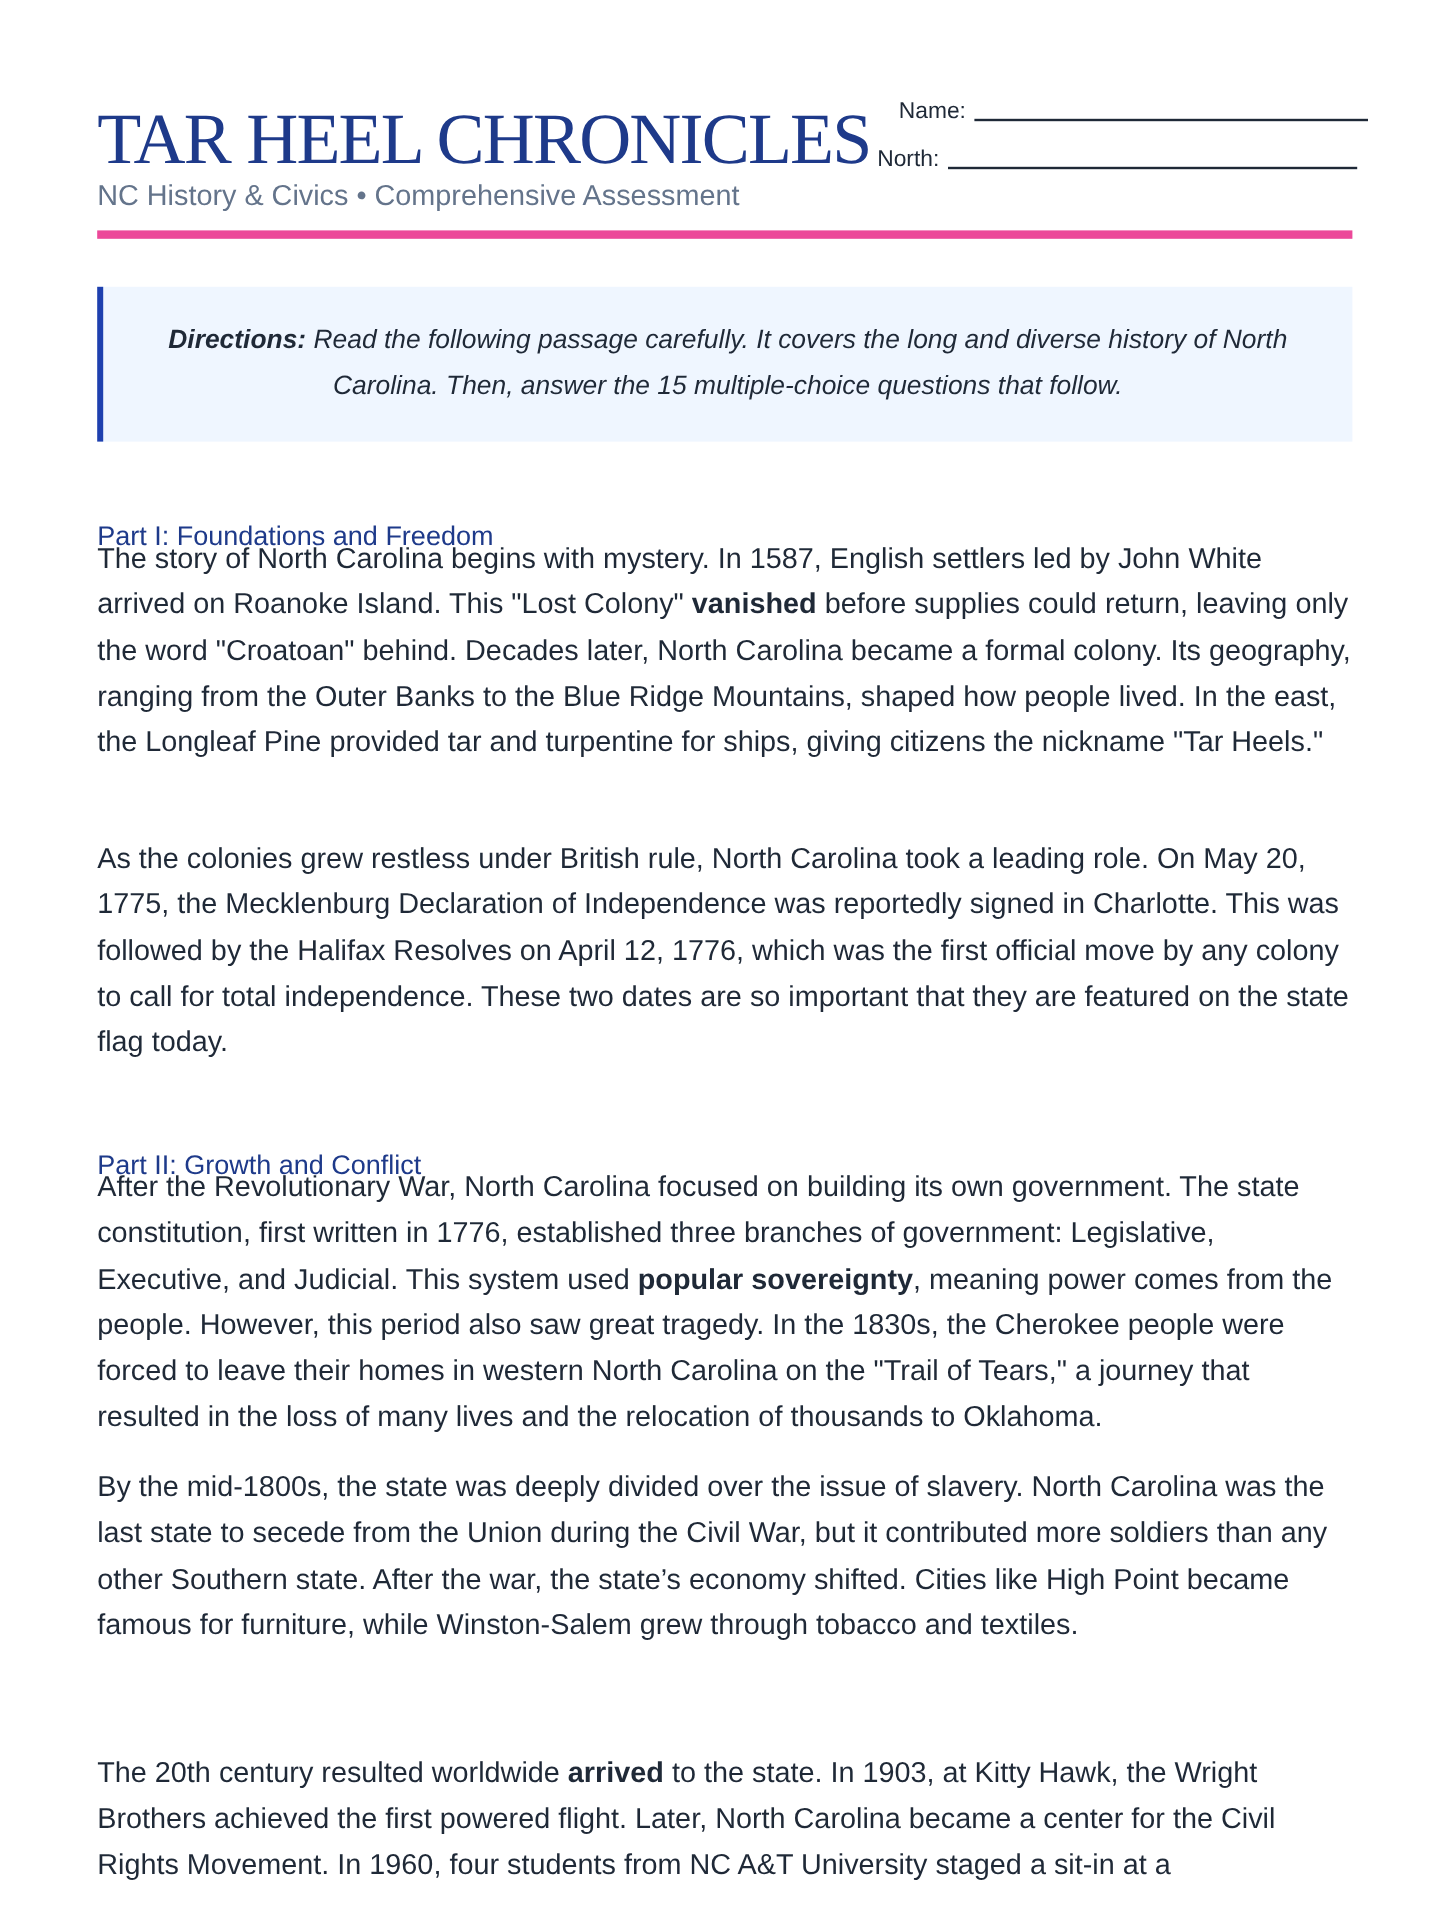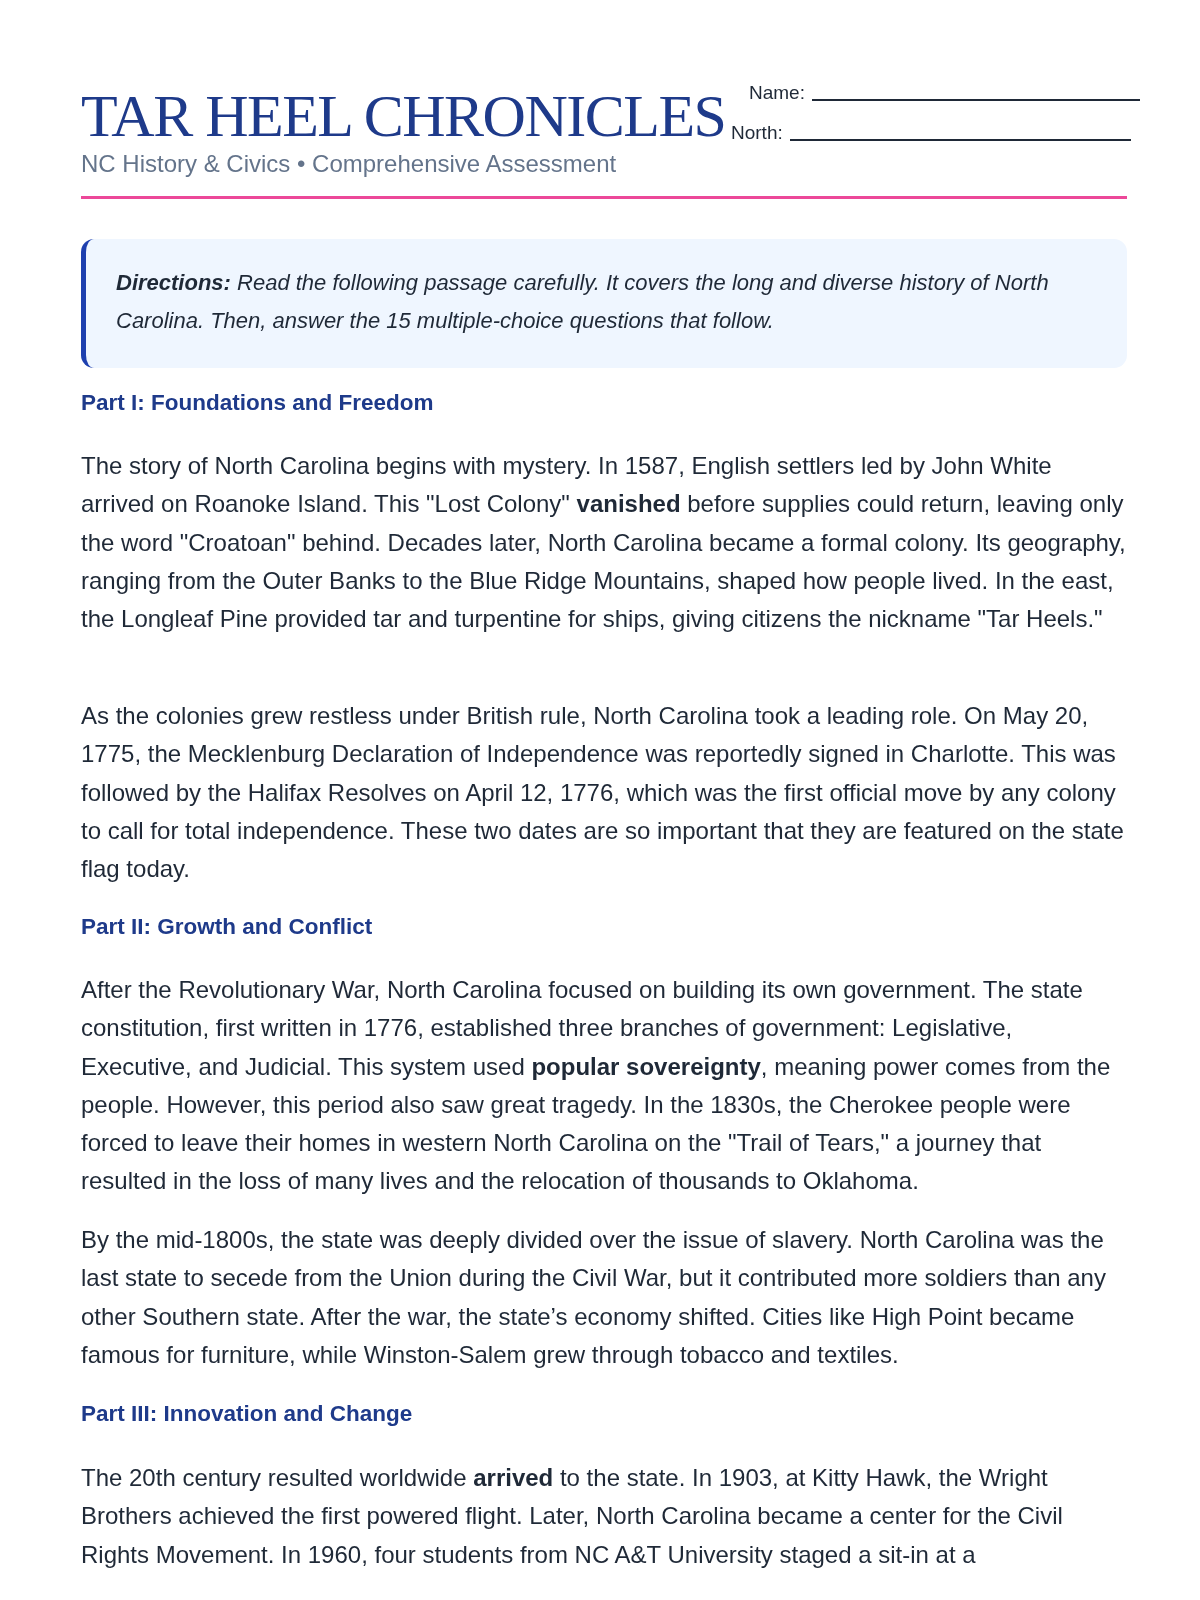--- a/index.html
+++ b/index.html
@@ -1,27 +1,27 @@
 <!DOCTYPE html>
 <html><head>
 <meta charset="utf-8">
 <style>
   html, body { margin: 0; padding: 0; background: #ffffff; }
   body { width: 1200px; height: 1600px; overflow: hidden; position: relative; font-family: "Liberation Sans", "DejaVu Sans", sans-serif; color: #1f2937; }
   .page { position: absolute; left: 81px; top: 0; width: 1046px; }
-  .header { position: relative; height: 199px; border-bottom: 3px solid #ec4899; box-sizing: border-box; text-align: center; }
+  .header { position: relative; height: 199px; border-bottom: 7px solid #ec4899; box-sizing: border-box; text-align: center; }
   .title { position: absolute; left: 0; top: 84px; font-family: "Liberation Serif", "DejaVu Serif", serif; font-size: 60px; line-height: 64px; color: #1e3a8a; letter-spacing: -1.5px; white-space: nowrap; }
   .subtitle { position: absolute; left: 0; top: 150px; font-size: 24px; color: #64748b; white-space: nowrap; }
   .field { position: absolute; left: 647px; font-size: 19px; color: #1f2937; white-space: nowrap; display: flex; align-items: flex-end; }
   .field .line { display: inline-block; height: 0; border-bottom: 2px solid #1f2937; margin-left: 7px; margin-bottom: 3px; }
   .field.name { top: 82px; margin-left: 21px; } .field.name .line { width: 328px; }
   .field.date { top: 122px; left: 650px; } .field.date .line { width: 341px; }
-  .directions { position: absolute; top: 239px; left: 0; width: 1046px; height: 129px; box-sizing: border-box; background: #eff6ff; border-left: 5px solid #1e40af; border-radius: 13px; padding: 25px 30px 0 30px; font-style: italic; font-size: 22px; line-height: 38px; color: #1f2937; }
+  .directions { position: absolute; top: 239px; left: 0; width: 1046px; height: 129px; box-sizing: border-box; background: #eff6ff; border-left: 5px solid #1e40af; border-radius: 0; padding: 25px 30px 0 30px; font-style: italic; font-size: 22px; line-height: 38px; color: #1f2937; text-align: center; }
   .directions b { font-weight: bold; }
-  .h2 { position: absolute; left: 0; font-weight: bold; font-size: 22.5px; color: #1e3a8a; white-space: nowrap; }
+  .h2 { position: absolute; left: 0; font-weight: normal; font-size: 22.5px; color: #1e3a8a; white-space: nowrap; margin-top: 44px; }
   .para { position: absolute; left: 0; width: 1046px; font-size: 24px; line-height: 38.3px; color: #1f2937; margin: 0; }
   .para b { font-weight: bold; }
 </style>
 </head>
 <body>
 
 <div class="page">
   <div class="header">
     <div class="title">TAR HEEL CHRONICLES</div>
     <div class="subtitle">NC History &amp; Civics • Comprehensive Assessment</div>
@@ -40,15 +40,14 @@
   </div>
 
   <div class="h2" style="top:390px;">Part I: Foundations and Freedom</div>
   <p class="para" style="top:447px;"><span>The story of North Carolina begins with mystery. In 1587, English settlers led by John White arrived on Roanoke Island. This "Lost Colony" </span><b>vanished</b><span> before supplies could return, leaving only the word "Croatoan" behind. Decades later, North Carolina became a formal colony. Its geography, ranging from the Outer Banks to the Blue Ridge Mountains, shaped how people lived. In the east, the Longleaf Pine provided tar and turpentine for ships, giving citizens the nickname "Tar Heels."</span></p>
   <p class="para" style="top:697px;"><span>As the colonies grew restless under British rule, North Carolina took a leading role. On May 20, 1775, the Mecklenburg Declaration of Independence was reportedly signed in Charlotte. This was followed by the Halifax Resolves on April 12, 1776, which was the first official move by any colony to call for total independence. These two dates are so important that they are featured on the state flag today.</span></p>
 
   <div class="h2" style="top:914px;">Part II: Growth and Conflict</div>
   <p class="para" style="top:971px;"><span>After the Revolutionary War, North Carolina focused on building its own government. The state constitution, first written in 1776, established three branches of government: Legislative, Executive, and Judicial. This system used </span><b>popular sovereignty</b><span>, meaning power comes from the people. However, this period also saw great tragedy. In the 1830s, the Cherokee people were forced to leave their homes in western North Carolina on the "Trail of Tears," a journey that resulted in the loss of many lives and the relocation of thousands to Oklahoma.</span></p>
   <p class="para" style="top:1221px;"><span>By the mid-1800s, the state was deeply divided over the issue of slavery. North Carolina was the last state to secede from the Union during the Civil War, but it contributed more soldiers than any other Southern state. After the war, the state’s economy shifted. Cities like High Point became famous for furniture, while Winston-Salem grew through tobacco and textiles.</span></p>
 
-  <div class="h2" style="top:1401px;">Part III: Innovation and Change</div>
   <p class="para" style="top:1459px;"><span>The 20th century resulted worldwide </span><b>arrived</b><span> to the state. In 1903, at Kitty Hawk, the Wright Brothers achieved the first powered flight. Later, North Carolina became a center for the Civil Rights Movement. In 1960, four students from NC A&amp;T University staged a sit-in at a</span></p>
 </div>
 
 </body></html>

